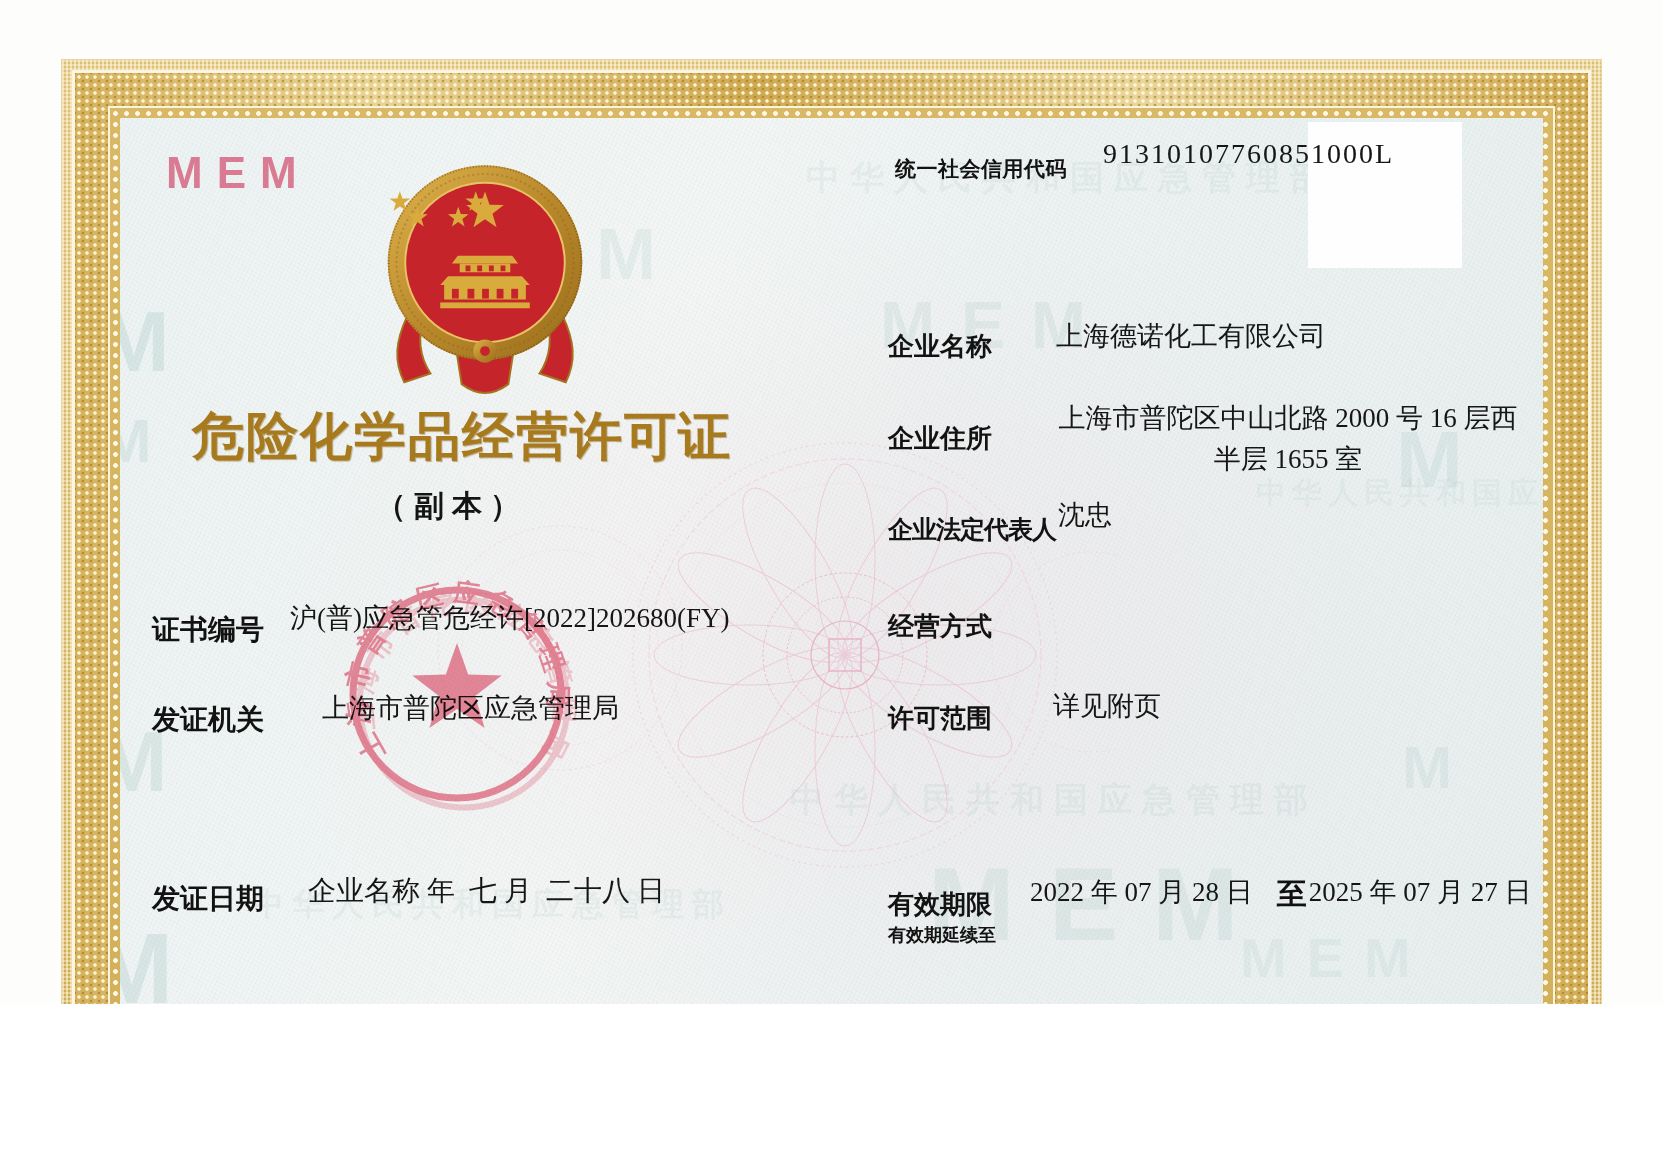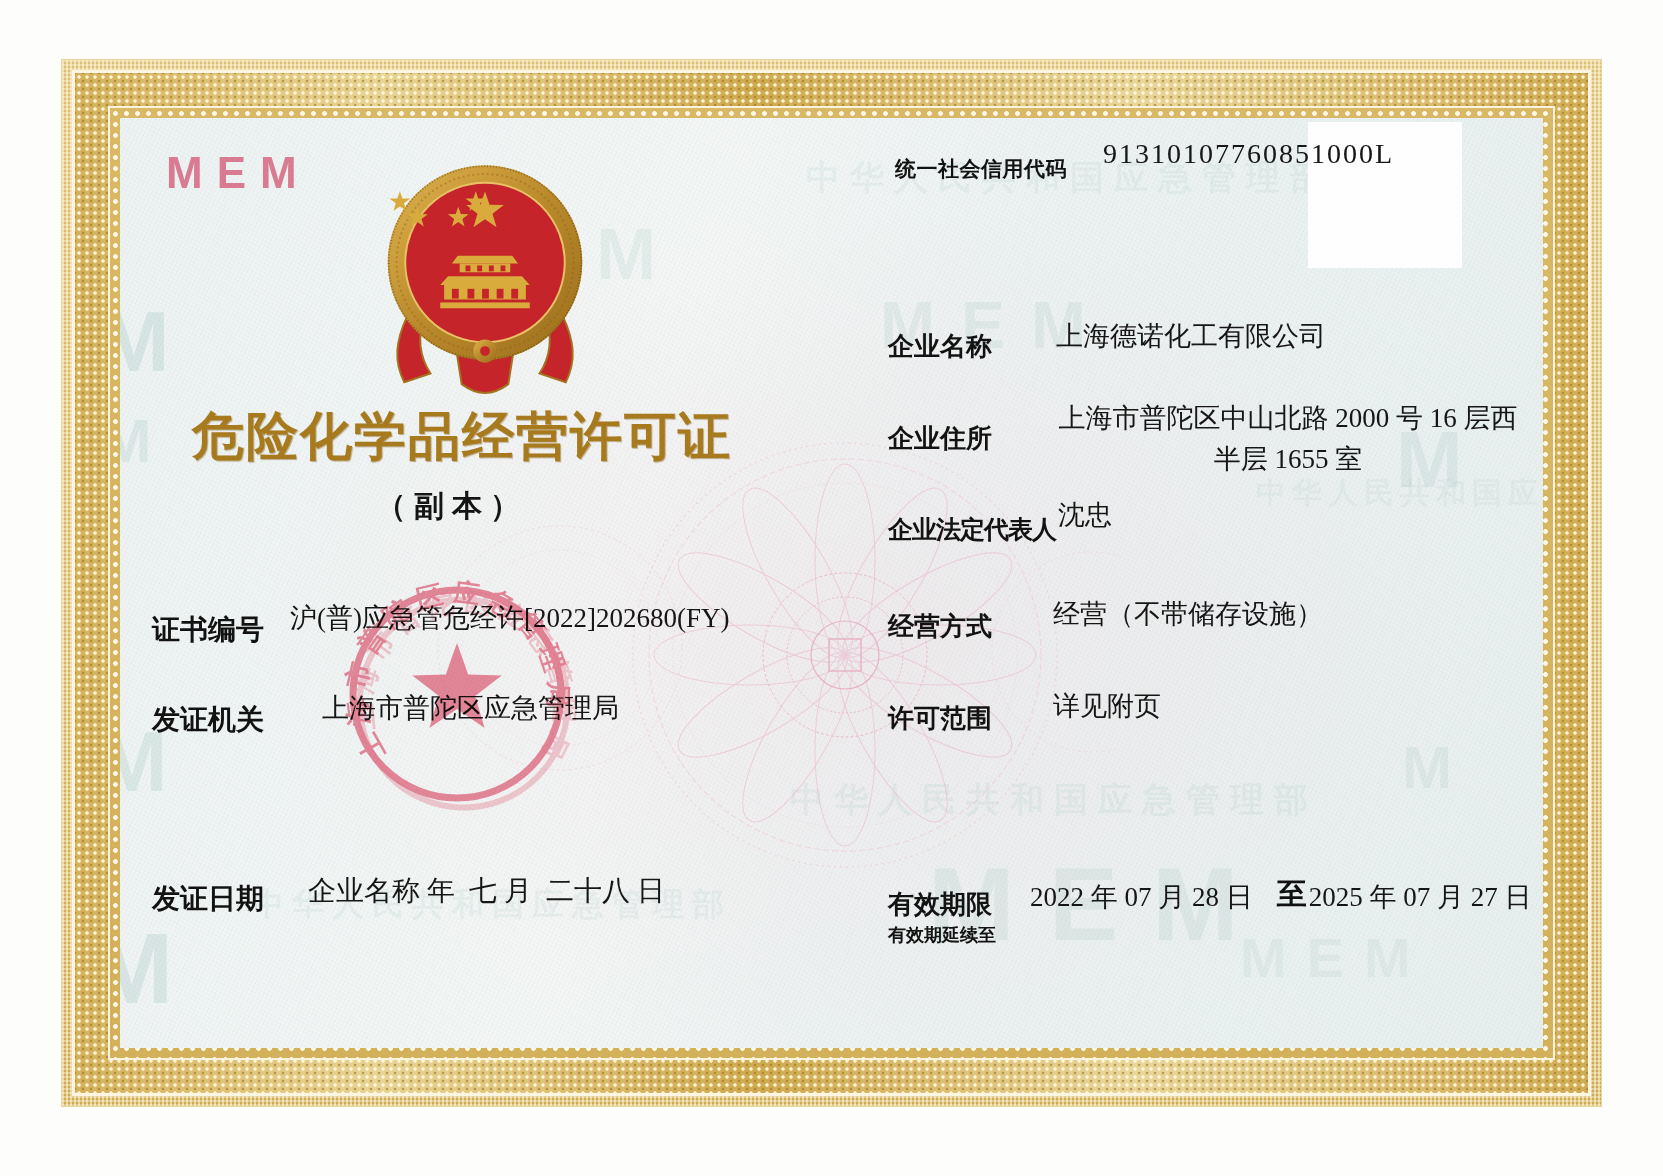--- a/index.html
+++ b/index.html
@@ -1,17 +1,17 @@
 <!DOCTYPE html>
 <html><head>
 <meta charset="utf-8">
 <style>
   html,body { margin:0; padding:0; background:#ffffff; }
   .page {
-    position:relative; width:1663px; height:1176px;
+    position:relative; width:1663px; height:1004px;
     background:#fdfdfc; overflow:hidden;
     font-family:"Liberation Sans", sans-serif;
   }
   
   .frame {
     position:absolute; left:62px; top:60px; width:1539px; height:1046px;
     box-sizing:border-box; padding:10px;
     background:
       repeating-linear-gradient(90deg, rgba(255,250,228,.55) 0 2px, rgba(0,0,0,0) 2px 4px),
       repeating-linear-gradient(0deg, rgba(255,250,228,.40) 0 2px, rgba(0,0,0,0) 2px 4px),
@@ -56,21 +56,21 @@
   .title { position:absolute; left:192px; top:402px; width:560px; font-family:"Liberation Serif",serif;
            font-weight:bold; font-size:52px; letter-spacing:2px; color:#a87a1e;
            text-shadow:1px 1px 1px rgba(122,82,12,.45); white-space:nowrap; }
   .subtitle { position:absolute; left:376px; top:486px; font-size:30px; font-weight:bold;
               letter-spacing:8px; color:#141414; }
   .lab { position:absolute; font-weight:700; color:#121212; white-space:nowrap;margin-top:11px; }
   .val { position:absolute; font-family:"Liberation Serif",serif; color:#161616;text-align:center; }
   .pre { white-space:pre; }
   .redaction { position:absolute; left:1308px; top:122px; width:154px; height:146px; background:#fefefe; }
   .publisher { position:absolute; left:1292px; top:1112px; font-size:26px; font-weight:bold; color:#1a1a1a; }
-  .validity-row { position:absolute; left:1030px; top:874px; display:flex; align-items:flex-end;
+  .validity-row { position:absolute; left:1030px; top:874px; display:flex; align-items:flex-start;
                   font-family:"Liberation Serif",serif; font-size:27px; color:#161616; }
   .validity-sep { font-family:"Liberation Sans",sans-serif; font-weight:bold; font-size:30px;
                   margin-left:24px; margin-right:2px; color:#111; }
   svg { position:absolute; }
   .stamp-svg { mix-blend-mode:multiply; }
 </style>
 </head>
 <body>
 
 <div class="page">
@@ -191,21 +191,20 @@
   <div class="lab" style="left:888px;top:318px;font-size:26px">企业名称</div>
   <div class="val" style="left:1056px;top:318px;font-size:27px">上海德诺化工有限公司</div>
 
   <div class="lab" style="left:888px;top:410px;font-size:26px">企业住所</div>
   <div class="val" style="left:1053px;top:398px;font-size:27px;width:470px;line-height:41px">上海市普陀区中山北路 2000 号 16 层西半层 1655 室</div>
 
   <div class="lab" style="left:888px;top:502px;font-size:25px;letter-spacing:-1px">企业法定代表人</div>
   <div class="val" style="left:1058px;top:497px;font-size:27px">沈忠</div>
 
   <div class="lab" style="left:888px;top:598px;font-size:26px">经营方式</div>
-  <div class="val" style="left:1053px;top:596px;font-size:27px">经营（不带储存设施）</div>
 
   <div class="lab" style="left:888px;top:690px;font-size:26px">许可范围</div>
   <div class="val" style="left:1053px;top:688px;font-size:27px">详见附页</div>
 
   <div class="lab" style="left:152px;top:600px;font-size:28px">证书编号</div>
   <div class="val" style="left:290px;top:600px;font-size:27px">沪(普)应急管危经许[2022]202680(FY)</div>
 
   <div class="lab" style="left:152px;top:690px;font-size:28px">发证机关</div>
   <div class="val" style="left:322px;top:690px;font-size:27px">上海市普陀区应急管理局</div>
 

